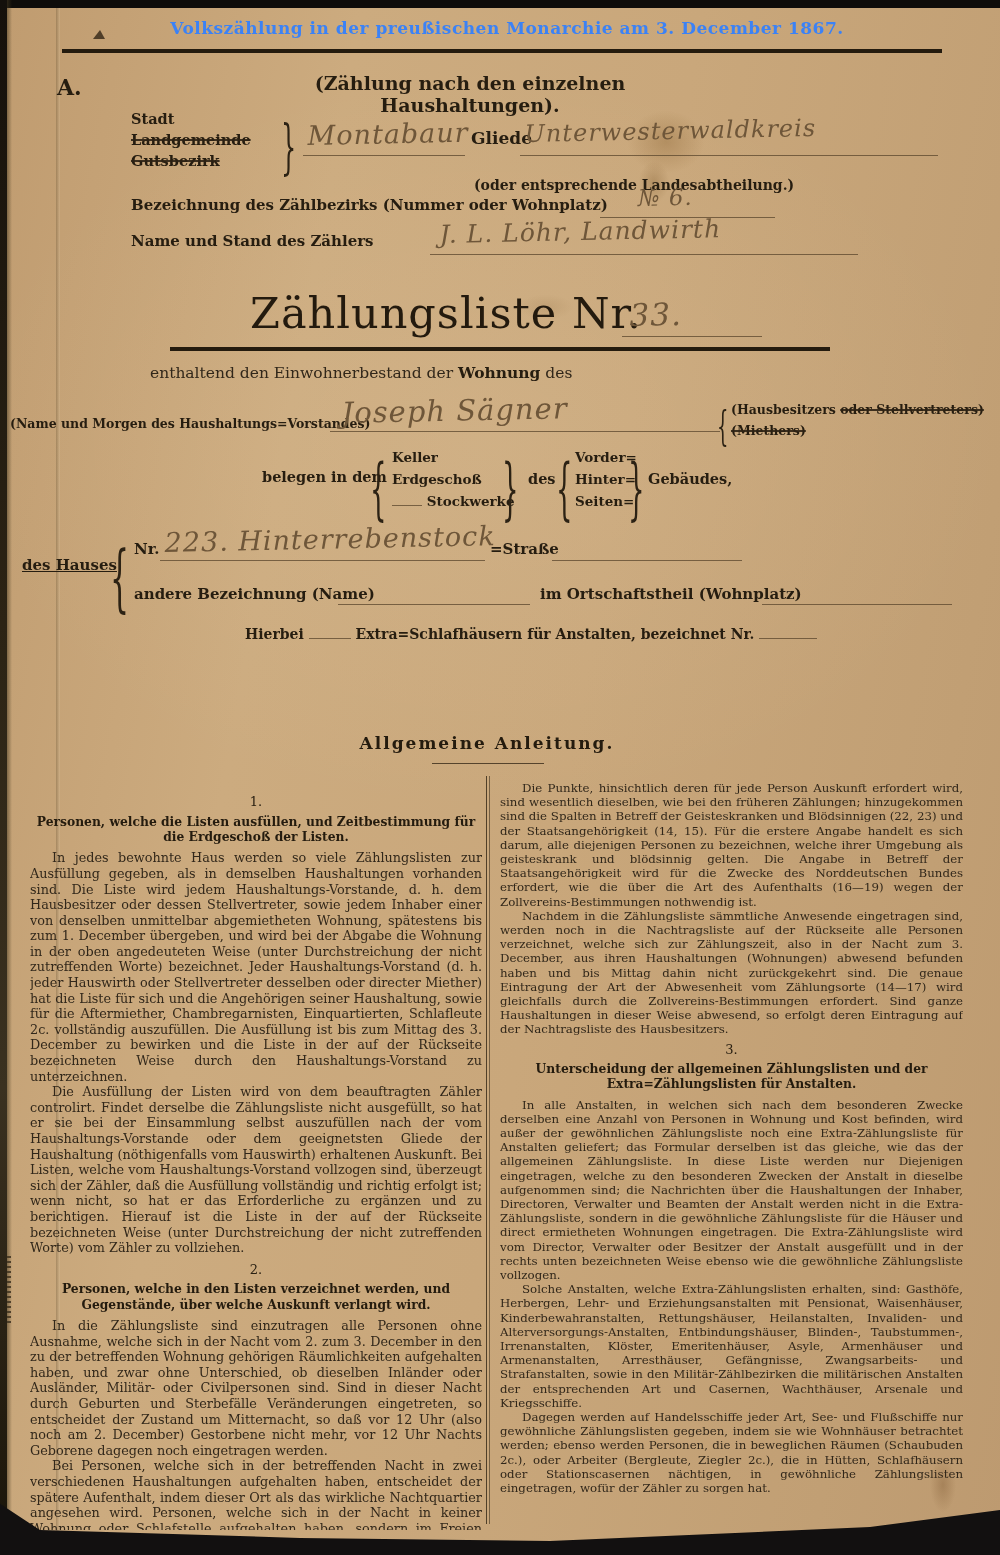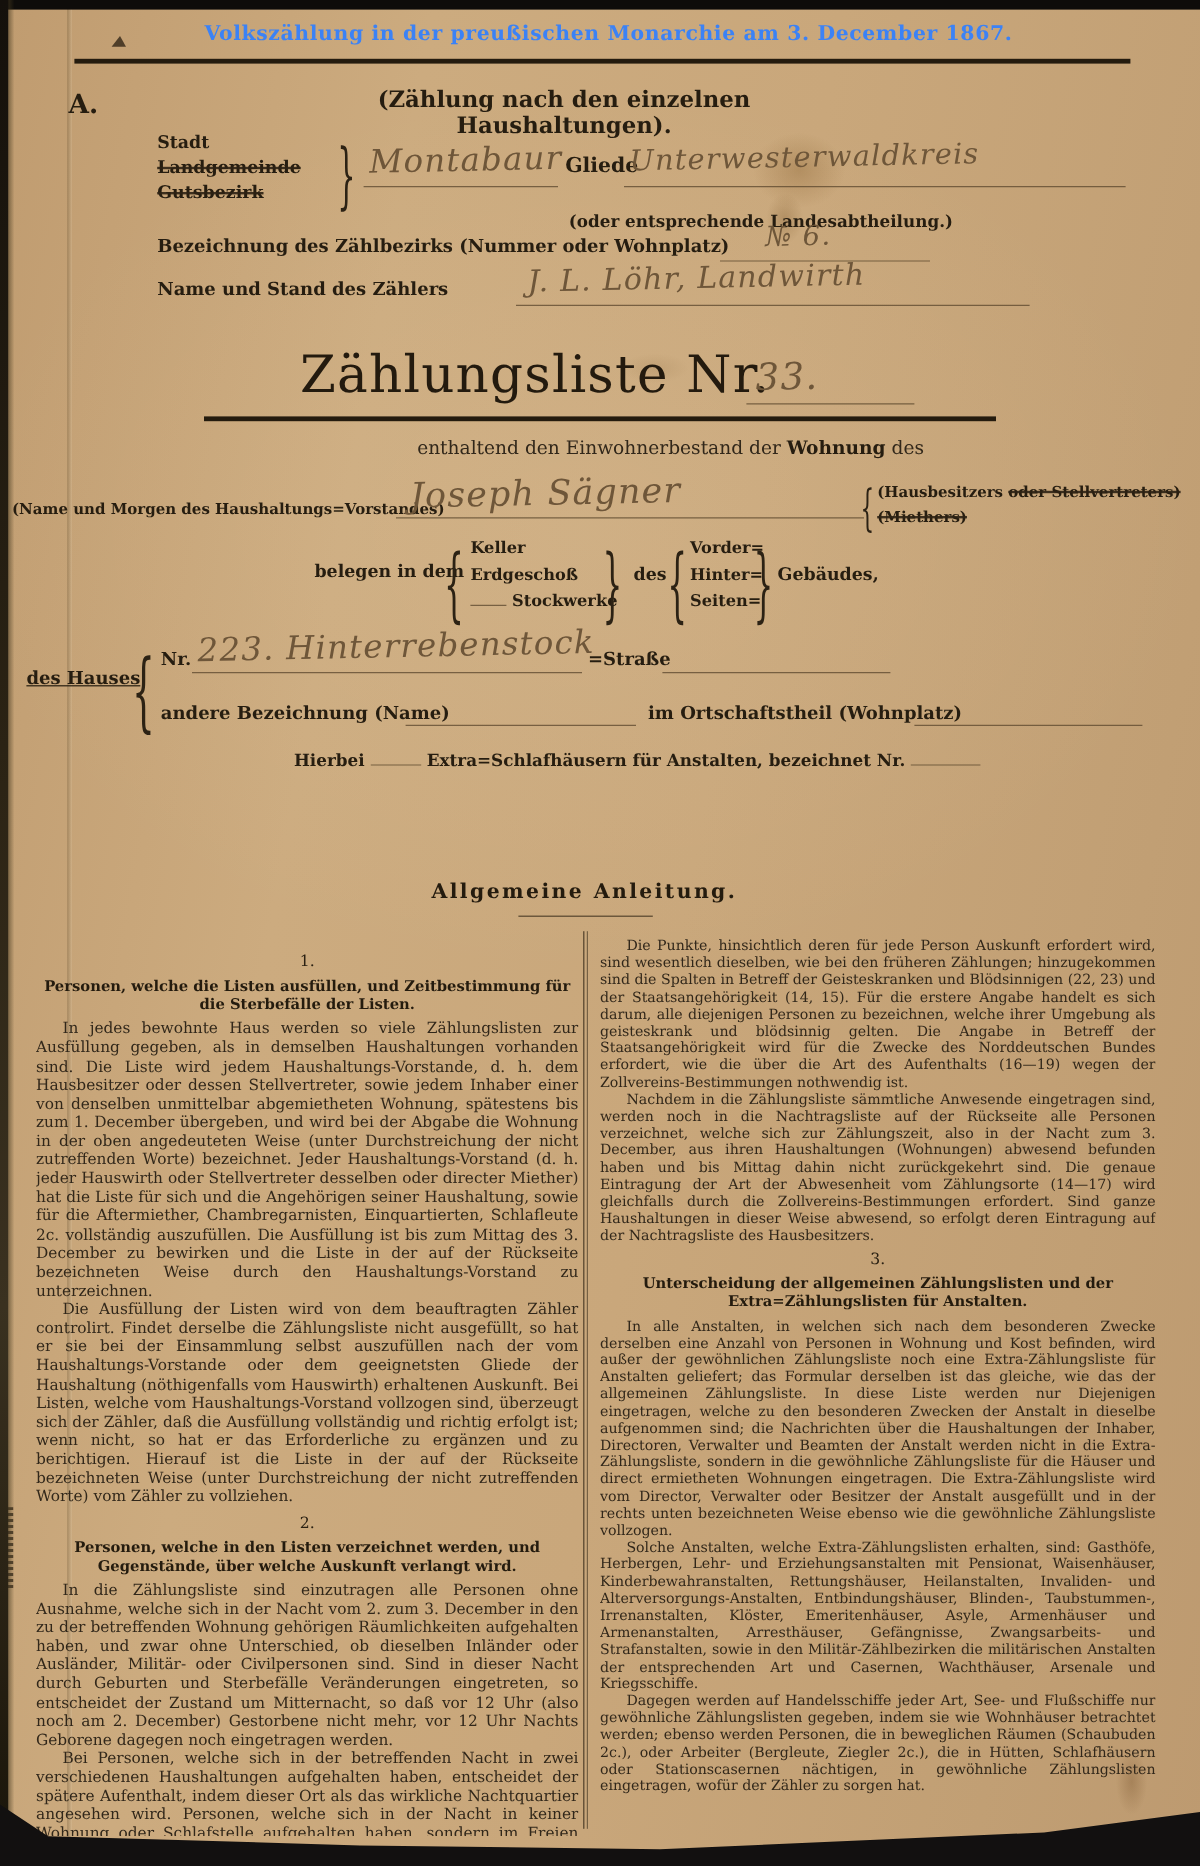--- a/index.html
+++ b/index.html
@@ -91,21 +91,21 @@
 
 <div class="abs b" style="left:131px;top:232px;font-size:15px;">Name und Stand des Zählers</div>
 <div class="abs hw" style="left:440px;top:220px;font-size:25px;">J. L. Löhr, Landwirth</div>
 <div class="wline" style="left:430px;top:254px;width:428px;"></div>
 
 <div class="big-title">Zählungsliste Nr.</div>
 <div class="abs hw" style="left:630px;top:297px;font-size:31px;">33.</div>
 <div class="wline" style="left:622px;top:336px;width:140px;"></div>
 <div class="rule" style="left:170px;top:347px;width:660px;height:4px;"></div>
 
-<div class="abs print" style="left:150px;top:363px;width:620px;text-align:right;font-size:15.5px;">
+<div class="abs print" style="left:150px;top:363px;width:620px;text-align:left;font-size:15.5px;">
   <span>enthaltend den Einwohnerbestand der </span><span class="b">Wohnung</span><span> des</span>
 </div>
 
 <div class="abs b" style="left:10px;top:416px;font-size:12.5px;">(Name und Morgen des Haushaltungs=Vorstandes)</div>
 <div class="abs hw" style="left:342px;top:396px;font-size:29px;">Joseph Sägner</div>
 <div class="wline" style="left:330px;top:431px;width:390px;"></div>
 <div class="brace" style="left:717px;top:401px;font-size:18px;transform:scaleY(2.3);transform-origin:top;">{</div>
 <div class="abs b" style="left:731px;top:402px;font-size:12.5px;">
   <span>(Hausbesitzers </span><span class="struck">oder Stellvertreters)</span>
 </div>
@@ -143,21 +143,21 @@
   <span>Extra=Schlafhäusern für Anstalten, bezeichnet Nr.</span>
   <span style="display:inline-block;width:58px;border-bottom:1px solid rgba(90,70,44,.75);"></span>
 </div>
 
 <div class="anleitung">Allgemeine Anleitung.</div>
 <div class="anleitung-rule"></div>
 <div class="col-divider"></div>
 
 <div class="col col-left">
   <div class="secnum">1.</div>
-  <div class="sechead">Personen, welche die Listen ausfüllen, und Zeitbestimmung für die Sterbefälle der Listen.</div>
+  <div class="sechead">Personen, welche die Listen ausfüllen, und Zeitbestimmung für die Erdgeschoß der Listen.</div>
   <p class="para">In jedes bewohnte Haus werden so viele Zählungslisten zur Ausfüllung gegeben, als in demselben Haushaltungen vorhanden sind. Die Liste wird jedem Haushaltungs-Vorstande, d. h. dem Hausbesitzer oder dessen Stellvertreter, sowie jedem Inhaber einer von denselben unmittelbar abgemietheten Wohnung, spätestens bis zum 1. December übergeben, und wird bei der Abgabe die Wohnung in der oben angedeuteten Weise (unter Durchstreichung der nicht zutreffenden Worte) bezeichnet. Jeder Haushaltungs-Vorstand (d. h. jeder Hauswirth oder Stellvertreter desselben oder directer Miether) hat die Liste für sich und die Angehörigen seiner Haushaltung, sowie für die Aftermiether, Chambregarnisten, Einquartierten, Schlafleute 2c. vollständig auszufüllen. Die Ausfüllung ist bis zum Mittag des 3. December zu bewirken und die Liste in der auf der Rückseite bezeichneten Weise durch den Haushaltungs-Vorstand zu unterzeichnen.</p>
   <p class="para">Die Ausfüllung der Listen wird von dem beauftragten Zähler controlirt. Findet derselbe die Zählungsliste nicht ausgefüllt, so hat er sie bei der Einsammlung selbst auszufüllen nach der vom Haushaltungs-Vorstande oder dem geeignetsten Gliede der Haushaltung (nöthigenfalls vom Hauswirth) erhaltenen Auskunft. Bei Listen, welche vom Haushaltungs-Vorstand vollzogen sind, überzeugt sich der Zähler, daß die Ausfüllung vollständig und richtig erfolgt ist; wenn nicht, so hat er das Erforderliche zu ergänzen und zu berichtigen. Hierauf ist die Liste in der auf der Rückseite bezeichneten Weise (unter Durchstreichung der nicht zutreffenden Worte) vom Zähler zu vollziehen.</p>
   <div class="secnum">2.</div>
   <div class="sechead">Personen, welche in den Listen verzeichnet werden, und Gegenstände, über welche Auskunft verlangt wird.</div>
   <p class="para">In die Zählungsliste sind einzutragen alle Personen ohne Ausnahme, welche sich in der Nacht vom 2. zum 3. December in den zu der betreffenden Wohnung gehörigen Räumlichkeiten aufgehalten haben, und zwar ohne Unterschied, ob dieselben Inländer oder Ausländer, Militär- oder Civilpersonen sind. Sind in dieser Nacht durch Geburten und Sterbefälle Veränderungen eingetreten, so entscheidet der Zustand um Mitternacht, so daß vor 12 Uhr (also noch am 2. December) Gestorbene nicht mehr, vor 12 Uhr Nachts Geborene dagegen noch eingetragen werden.</p>
   <p class="para">Bei Personen, welche sich in der betreffenden Nacht in zwei verschiedenen Haushaltungen aufgehalten haben, entscheidet der spätere Aufenthalt, indem dieser Ort als das wirkliche Nachtquartier angesehen wird. Personen, welche sich in der Nacht in keiner Wohnung oder Schlafstelle aufgehalten haben, sondern im Freien gewesen sind (Reisende auf Posten und Eisenbahnen, Nachtwächter und die Nacht durch beschäftigte Arbeiter) und erst Morgens in eine Wohnung oder Schlafstelle gekommen sind, werden in die Zählungsliste derjenigen Haushaltung eingetragen, in welcher sie am Morgen oder Vormittag des 3. December angelangt sind.</p>
 </div>
 
 <div class="col col-right">
   <p class="para">Die Punkte, hinsichtlich deren für jede Person Auskunft erfordert wird, sind wesentlich dieselben, wie bei den früheren Zählungen; hinzugekommen sind die Spalten in Betreff der Geisteskranken und Blödsinnigen (22, 23) und der Staatsangehörigkeit (14, 15). Für die erstere Angabe handelt es sich darum, alle diejenigen Personen zu bezeichnen, welche ihrer Umgebung als geisteskrank und blödsinnig gelten. Die Angabe in Betreff der Staatsangehörigkeit wird für die Zwecke des Norddeutschen Bundes erfordert, wie die über die Art des Aufenthalts (16—19) wegen der Zollvereins-Bestimmungen nothwendig ist.</p>

